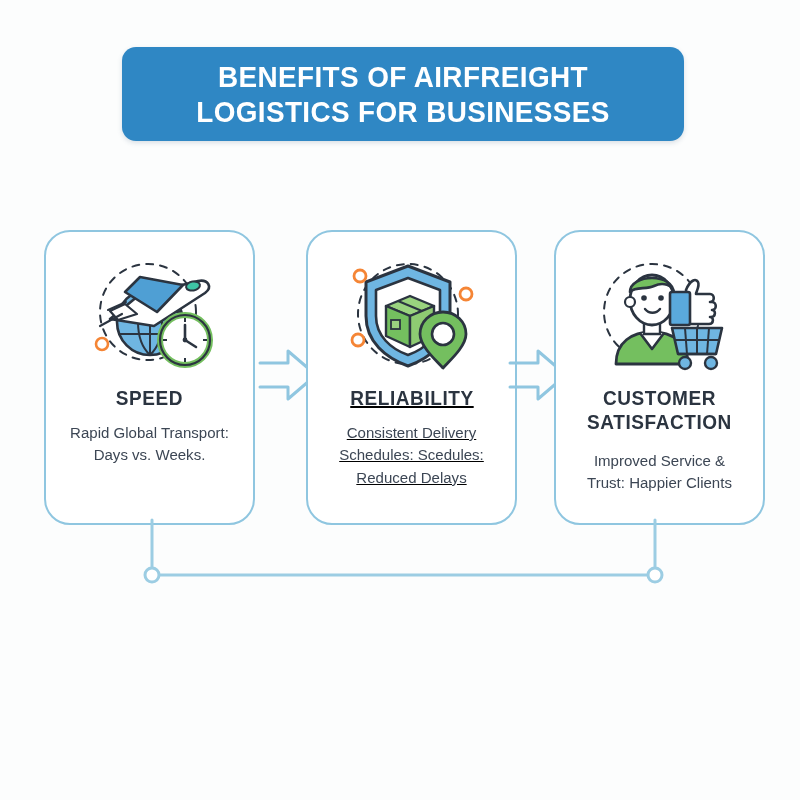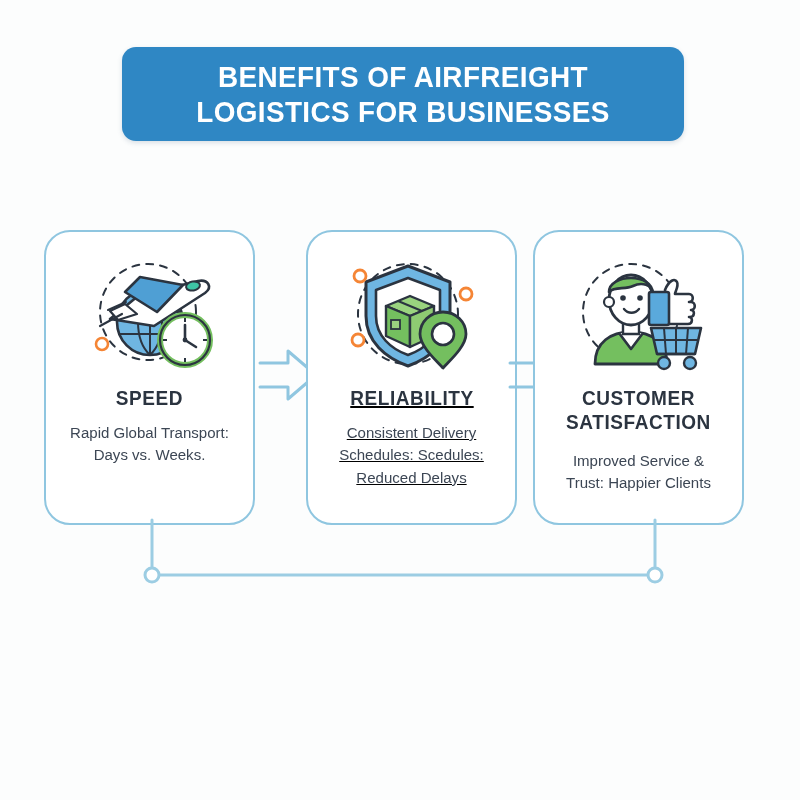--- a/index.html
+++ b/index.html
@@ -57,21 +57,21 @@
     background: #ffffff;
     border: 2px solid #8fc6e0;
     border-radius: 26px;
     box-sizing: border-box;
     display: flex;
     flex-direction: column;
     align-items: center;
   }
   .card-1 { left: 44px; }
   .card-2 { left: 306px; text-decoration: underline; }
-  .card-3 { left: 533px; }
+  .card-3 { left: 554px; }
 
   .card-icon {
     margin-top: 22px;
     width: 140px;
     height: 120px;
     display: block;
   }
   .card-title {
     margin-top: 12px;
     color: #2b3440;

